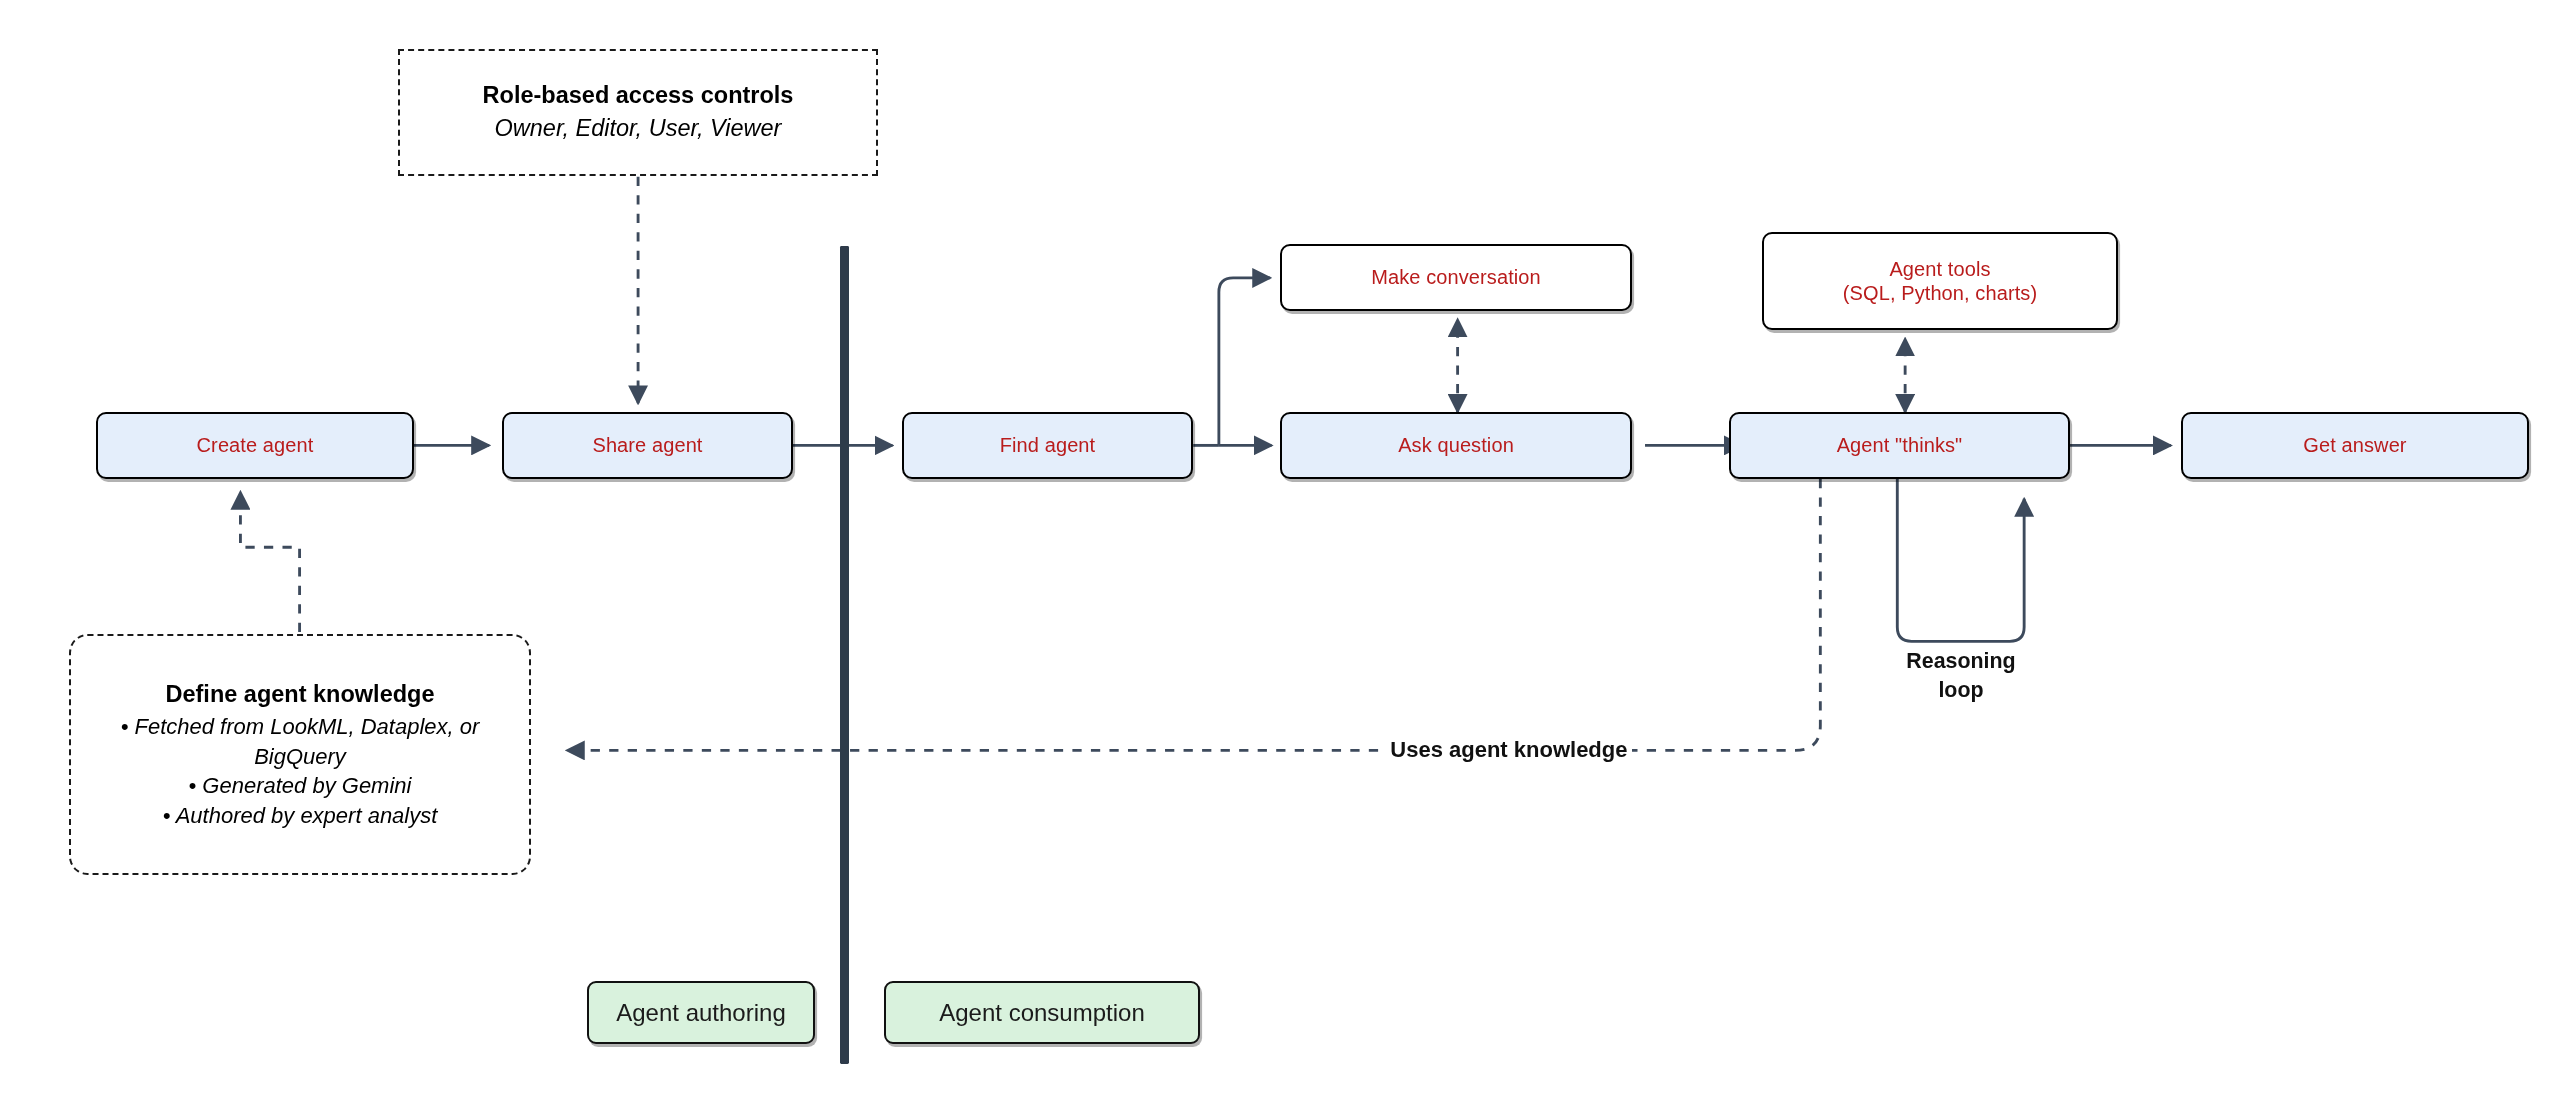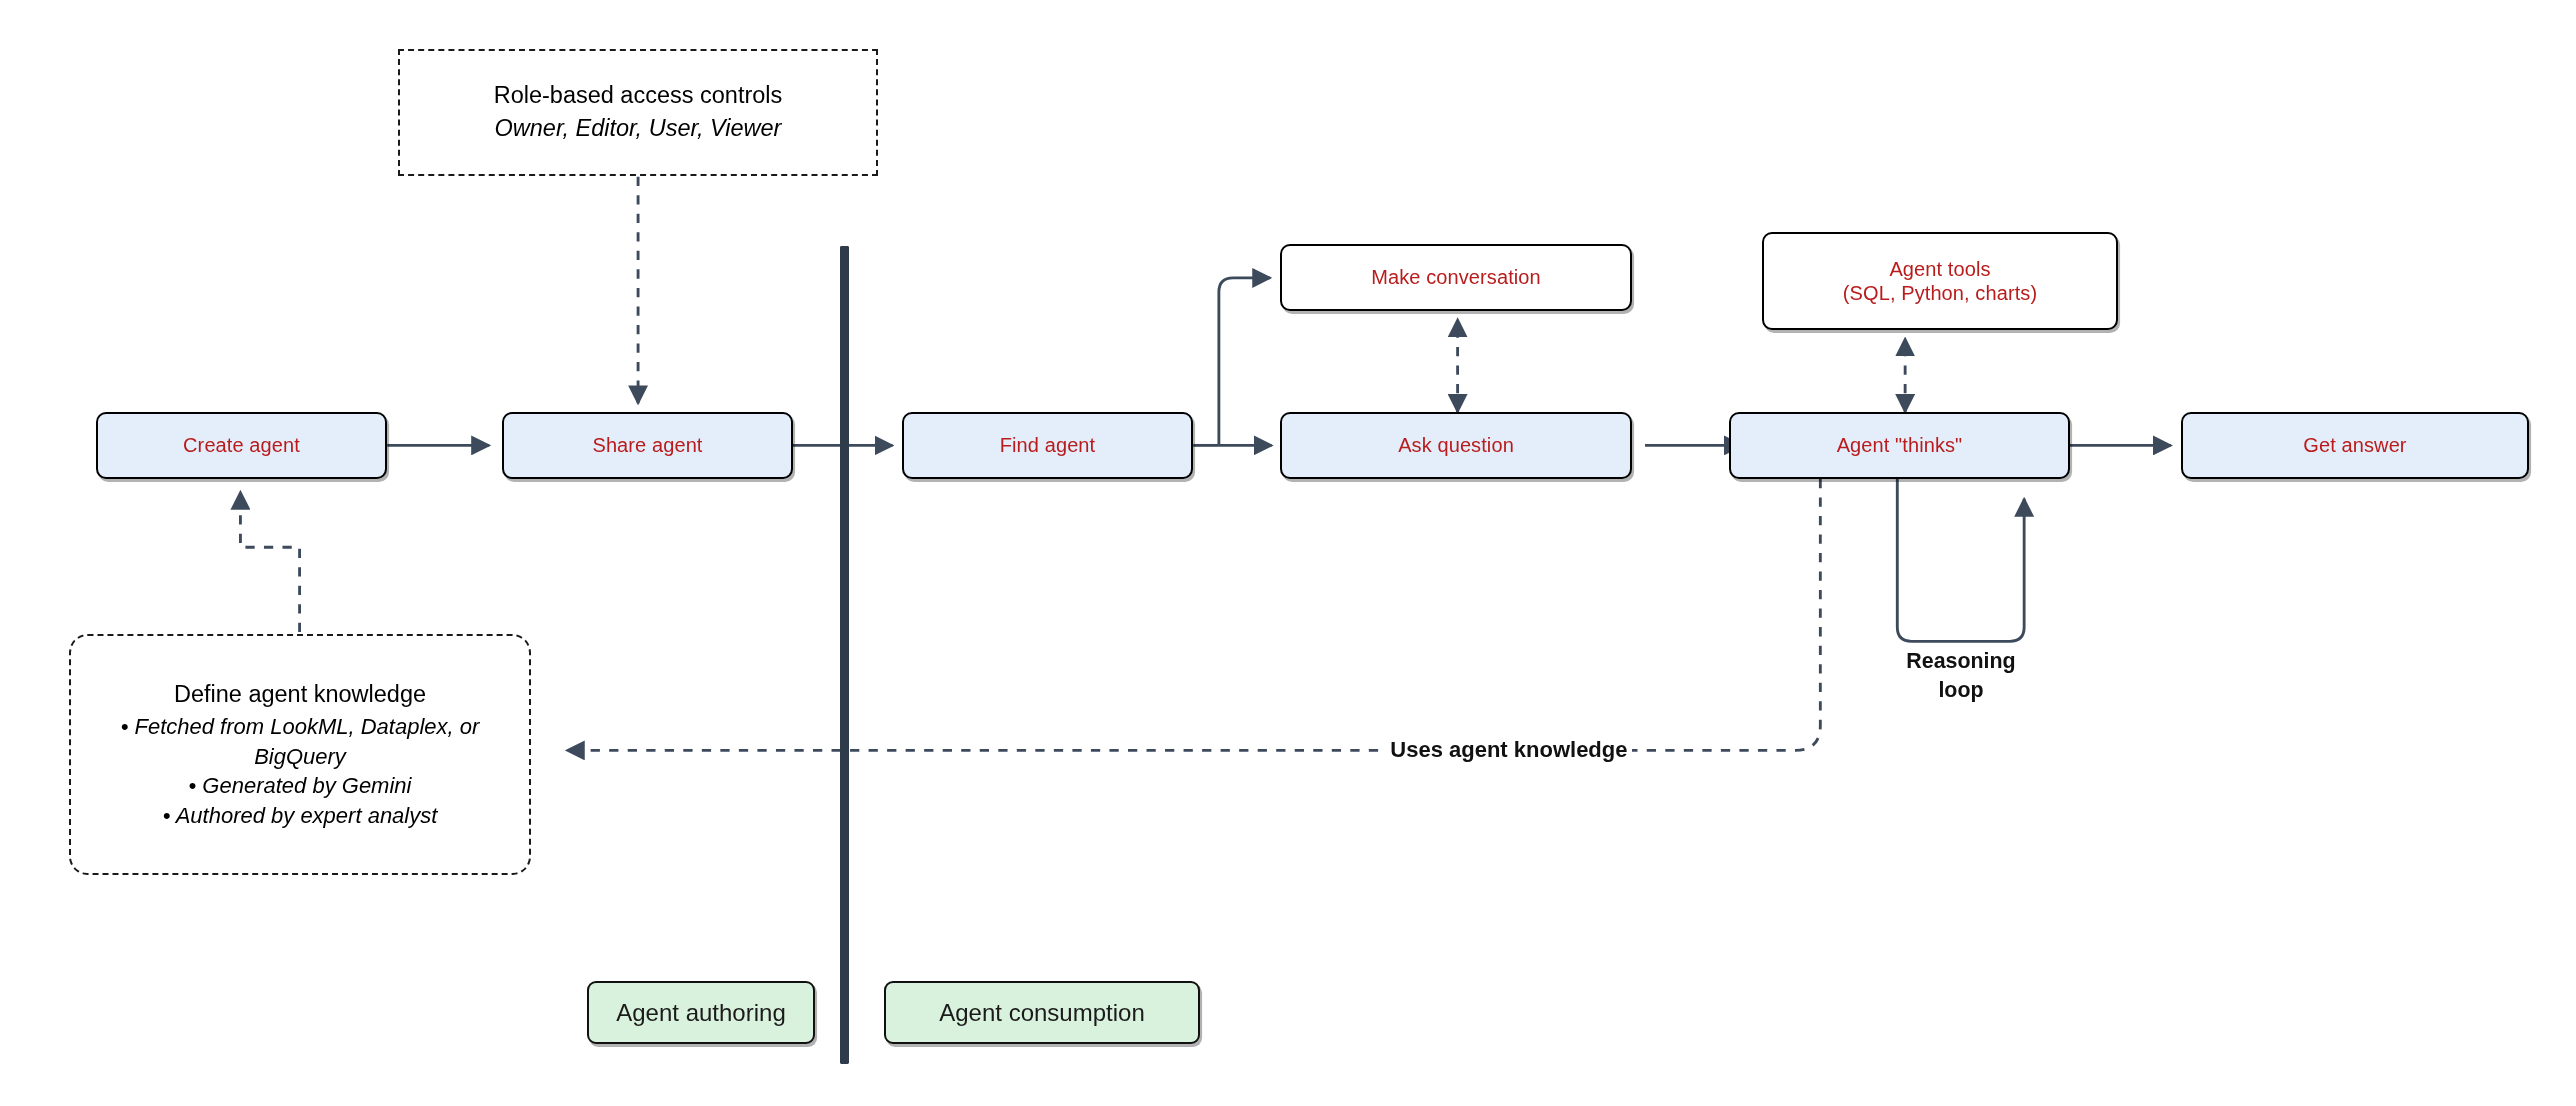--- a/index.html
+++ b/index.html
@@ -59,21 +59,21 @@
     background: transparent;
     display: flex;
     flex-direction: column;
     align-items: center;
     justify-content: center;
     text-align: center;
     color: #000000;
   }
   .dashed-box.rounded { border-radius: 18.5px; }
   .db-title {
-    font-weight: normal;
+    font-weight: bold;
     font-size: 23.5px;
     line-height: 1.3;
     margin-bottom: 2.9px;
   }
   .db-sub {
     font-style: italic;
     font-size: 23.5px;
     line-height: 1.34;
   }
   .db-list {
@@ -143,21 +143,21 @@
 
     <path d="M 2554 672 L 2554 1018 Q 2554 1053 2519 1053 L 795 1053" stroke="#3d4a5c" stroke-width="4" fill="none" stroke-dasharray="13 13" marker-end="url(#arrowDash)"></path>
 
     <path d="M 895 248 L 895 566" stroke="#3d4a5c" stroke-width="4" fill="none" stroke-dasharray="13 13" marker-end="url(#arrowDash)"></path>
 
     <path d="M 420 887 L 420 768 L 337 768 L 337 690" stroke="#3d4a5c" stroke-width="4" fill="none" stroke-dasharray="13 13" marker-end="url(#arrowDash)"></path>
   </svg>
 
   <div class="divider" style="left:840px; top:246px; width:9.3px; height:818px;"></div>
 
-  <div class="node-box fill-blue" style="left:96px; top:412px; width:291px; height:67px;">
+  <div class="node-box fill-blue" style="left:96px; top:412px; width:318px; height:67px;">
     <span>Create agent</span>
   </div>
 
   <div class="node-box fill-blue" style="left:502px; top:412px; width:291px; height:67px;">
     <span>Share agent</span>
   </div>
 
   <div class="node-box fill-blue" style="left:902px; top:412px; width:291px; height:67px;">
     <span>Find agent</span>
   </div>

